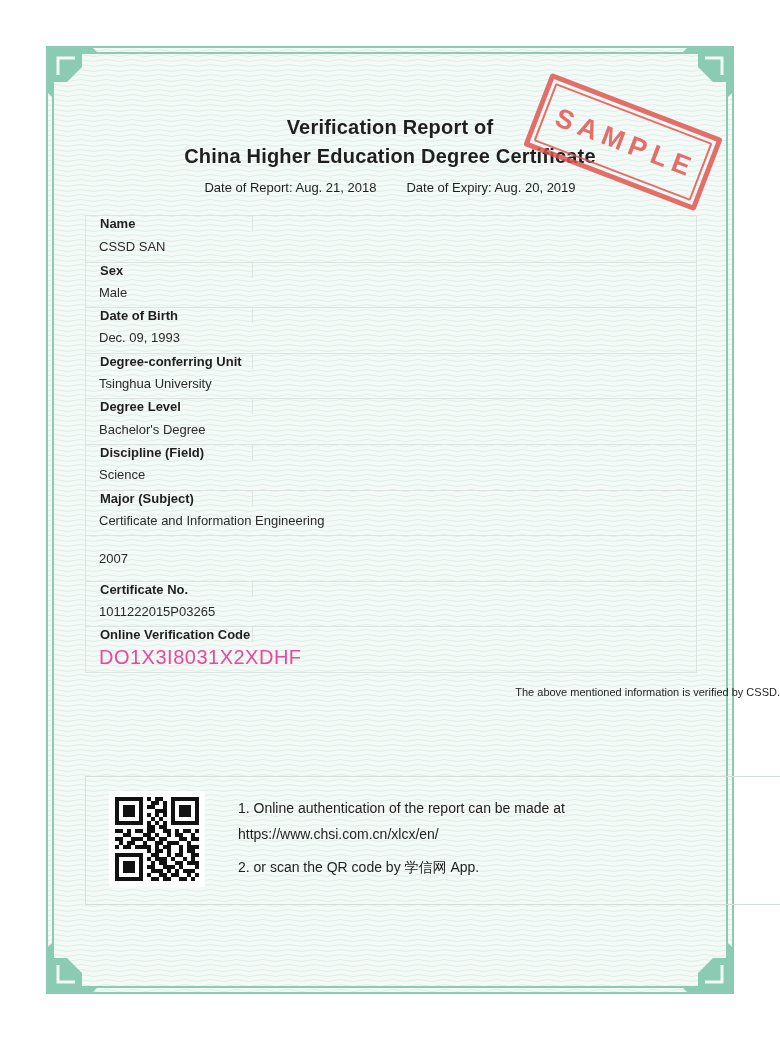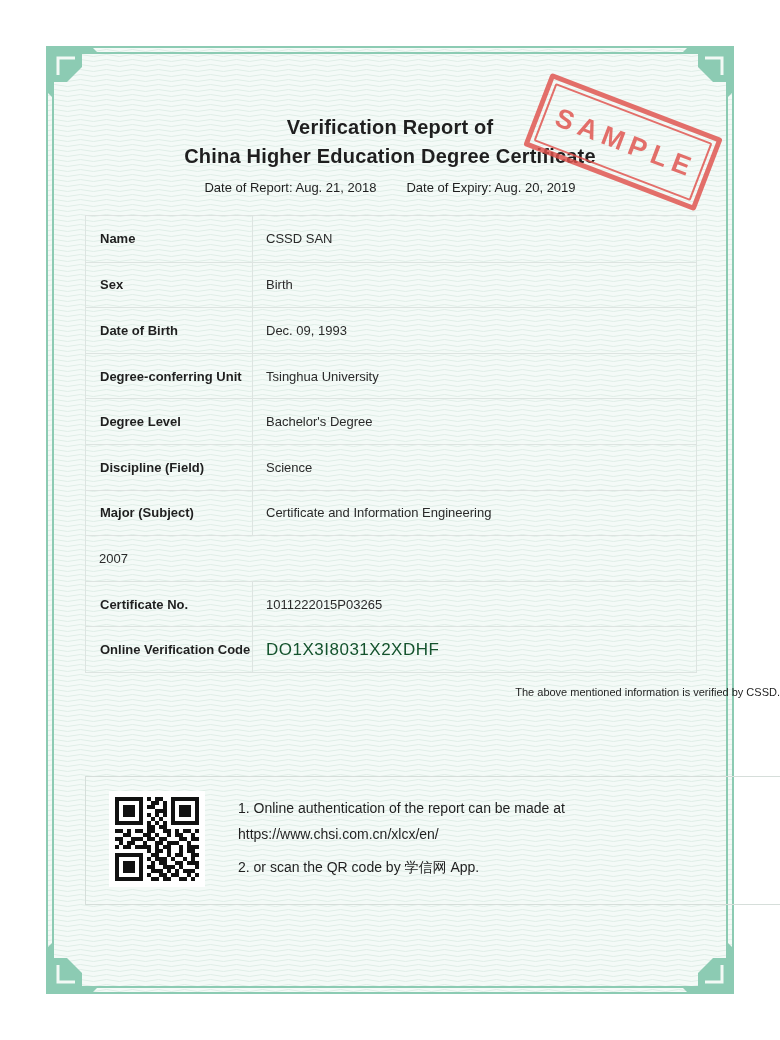--- a/index.html
+++ b/index.html
@@ -31,26 +31,26 @@
     opacity:.82;display:flex;align-items:center;justify-content:center;z-index:4;
   }
   .stamp-inner{
     position:absolute;left:3px;top:3px;right:3px;bottom:3px;
     border:2px solid #e0514c;border-radius:2px;
     display:flex;align-items:center;justify-content:center;
   }
   .stamp-text{color:#e0514c;font-weight:bold;font-size:27px;letter-spacing:6px;padding-left:6px;}
   
   .info-table{position:absolute;left:85px;top:215px;width:612px;border:1px solid #dde4e1;box-sizing:border-box;}
-  .row{display:flex;height:45.6px;box-sizing:border-box;}
+  .row{display:flex;height:45.6px;box-sizing:border-box;flex-direction:column;}
   .row + .row{border-top:1px solid #dde4e1;}
   .cell{display:flex;align-items:center;box-sizing:border-box;}
   .cell.label{width:167px;padding-left:14px;font-weight:bold;font-size:13px;border-right:1px solid #dde4e1;}
   .cell.value{flex:1;padding-left:13px;font-size:13px;color:#2a2a2a;}
-  .row.emphasis .cell.value{font-size:17px;letter-spacing:.5px;color:#14532d;}
+  .row.emphasis .cell.value{font-size:20px;letter-spacing:.5px;color:#ec4899;}
   .note{position:absolute;top:686px;left:0;width:100%;text-align:right;font-size:11px;}
   
   .qr-box{position:absolute;left:85px;top:776px;width:696px;height:129px;border:1px solid #d6deda;box-sizing:border-box;}
   .qr-panel{position:absolute;left:23px;top:14px;width:96px;height:96px;background:#ffffff;display:flex;align-items:center;justify-content:center;}
   .qr-grid{display:grid;grid-template-columns:repeat(21,4px);grid-template-rows:repeat(21,4px);}
   .qr-grid div{width:4px;height:4px;}
   .qr-grid div.on{background:#111111;}
   .qr-text{position:absolute;left:152px;top:18px;right:14px;font-size:14px;line-height:26px;}
   .qr-item2{margin-top:7px;}
 </style>
@@ -110,21 +110,21 @@
     </div>
   </div>
 
   <div class="info-table">
     <div class="row">
       <div class="cell label">Name</div>
       <div class="cell value">CSSD SAN</div>
     </div>
     <div class="row">
       <div class="cell label">Sex</div>
-      <div class="cell value">Birth</div>
+      <div class="cell value">Male</div>
     </div>
     <div class="row">
       <div class="cell label">Date of Birth</div>
       <div class="cell value">Dec. 09, 1993</div>
     </div>
     <div class="row">
       <div class="cell label">Degree-conferring Unit</div>
       <div class="cell value">Tsinghua University</div>
     </div>
     <div class="row">

